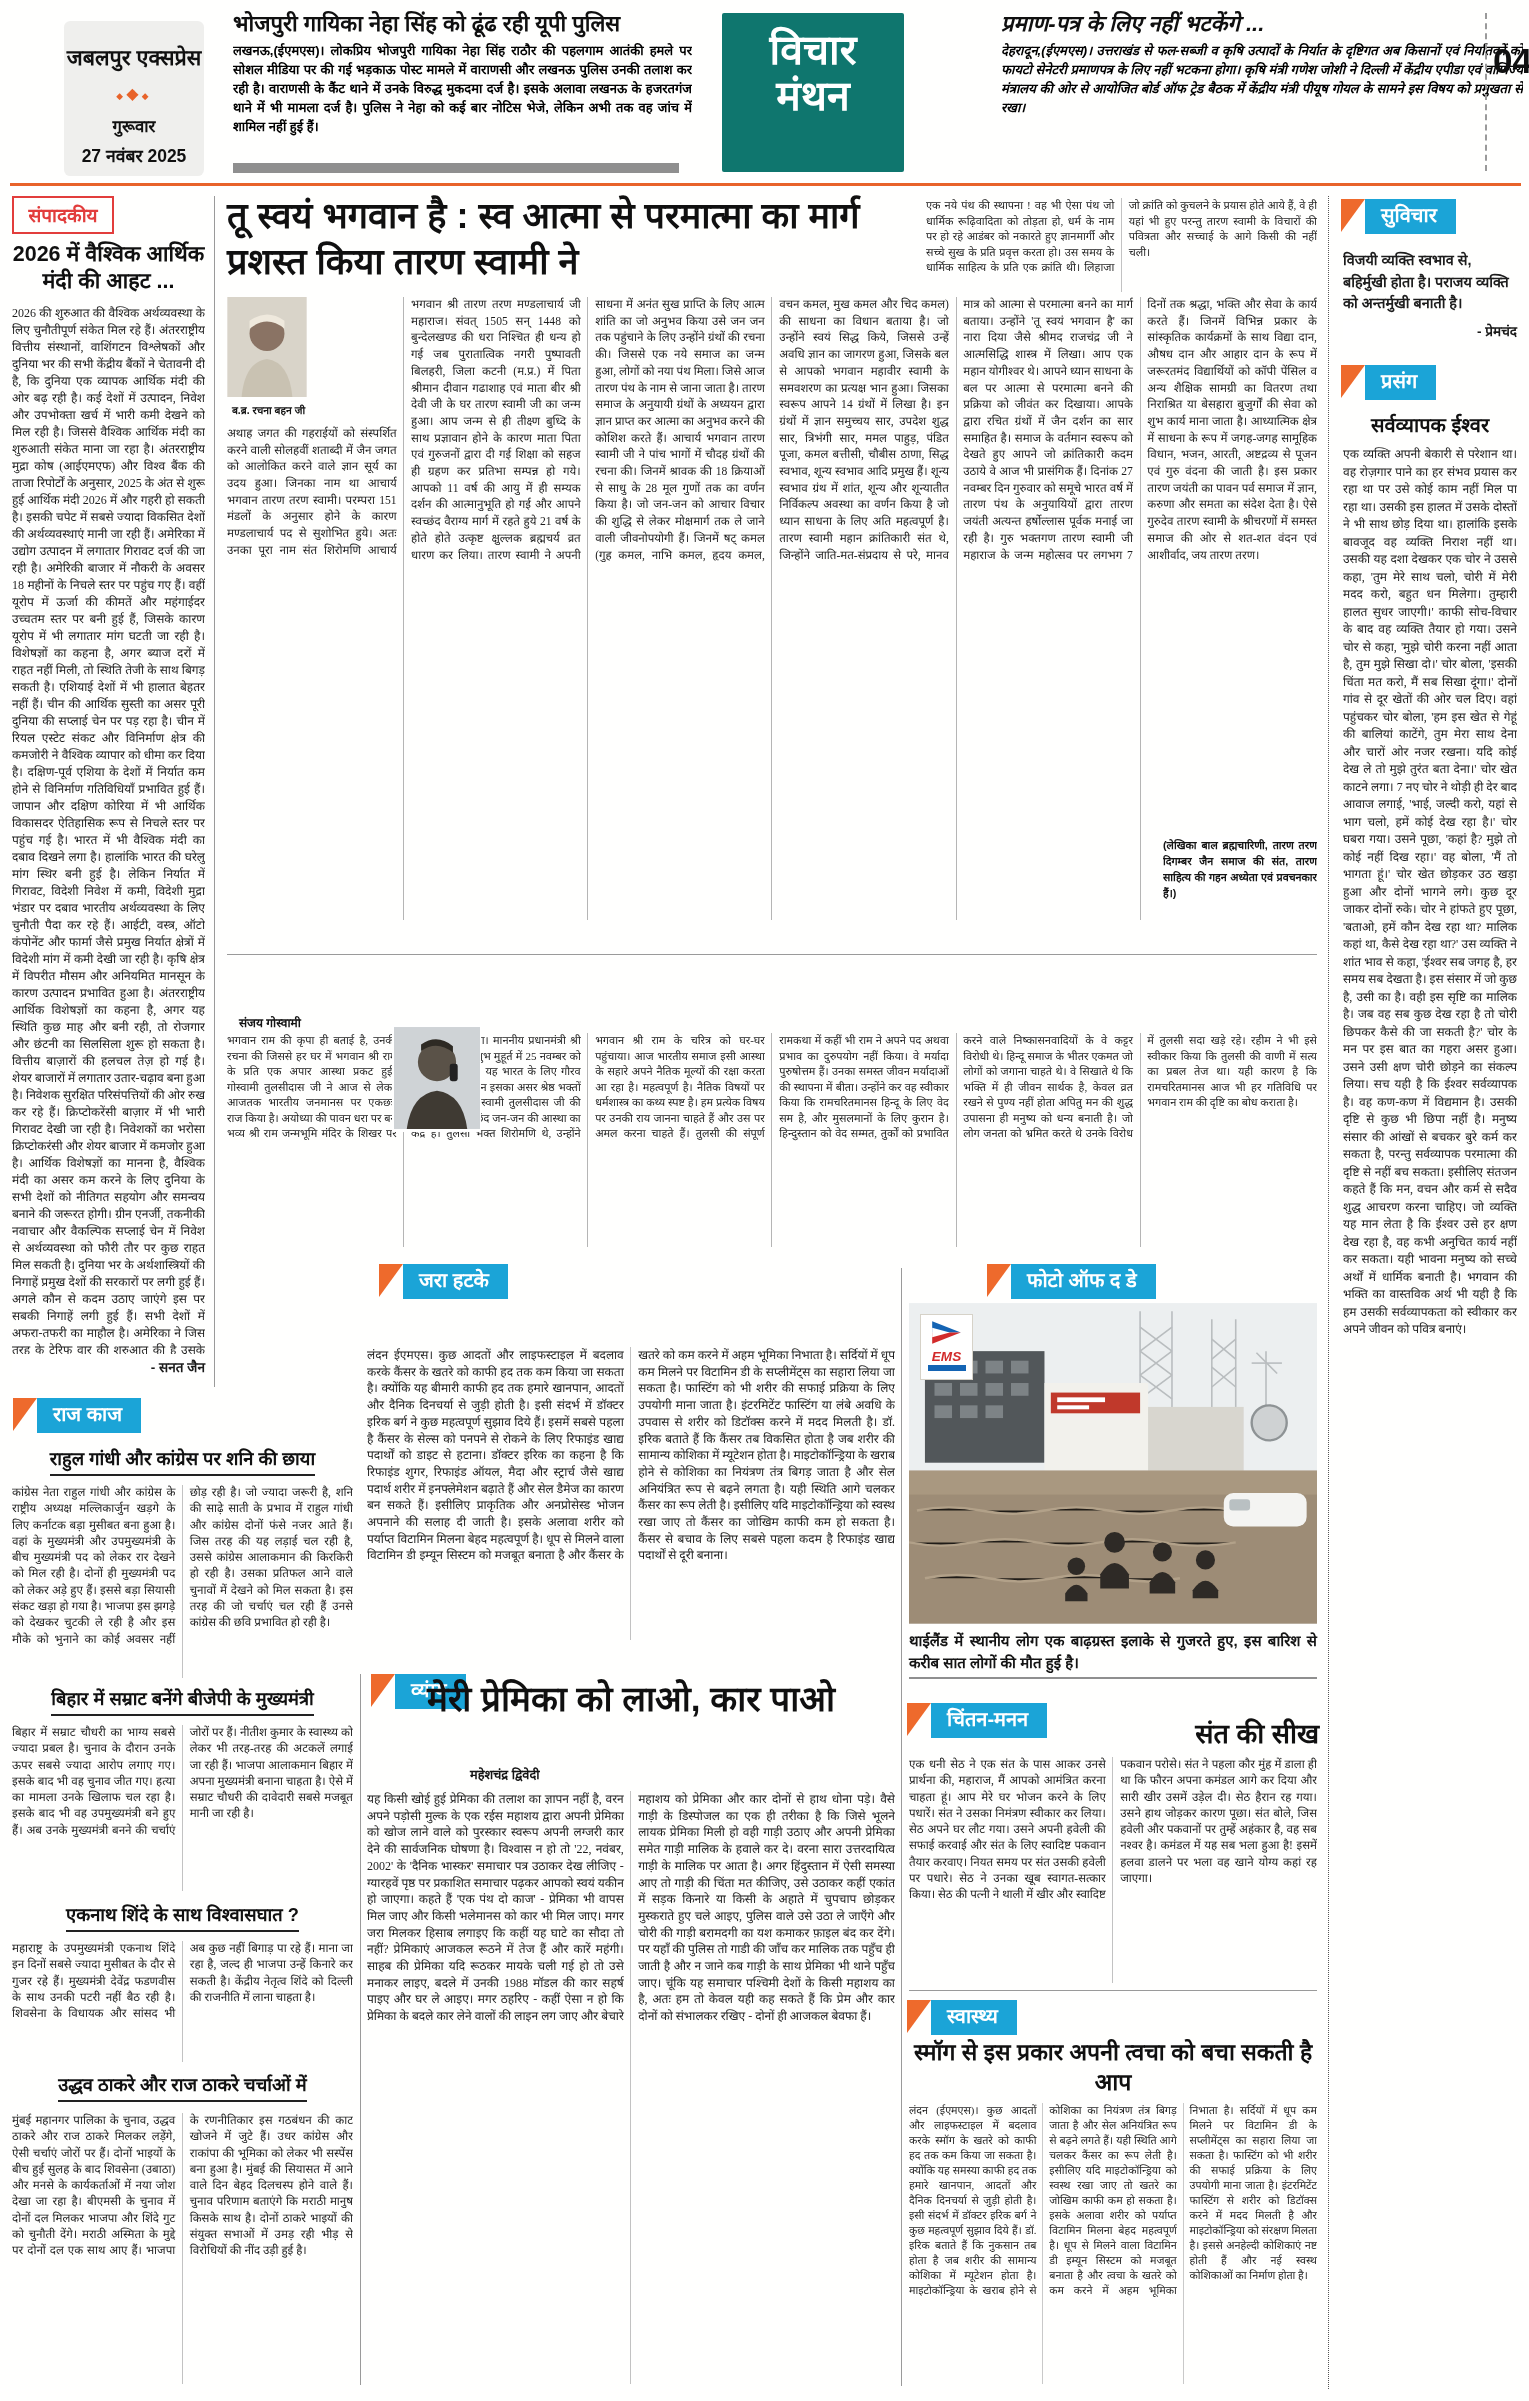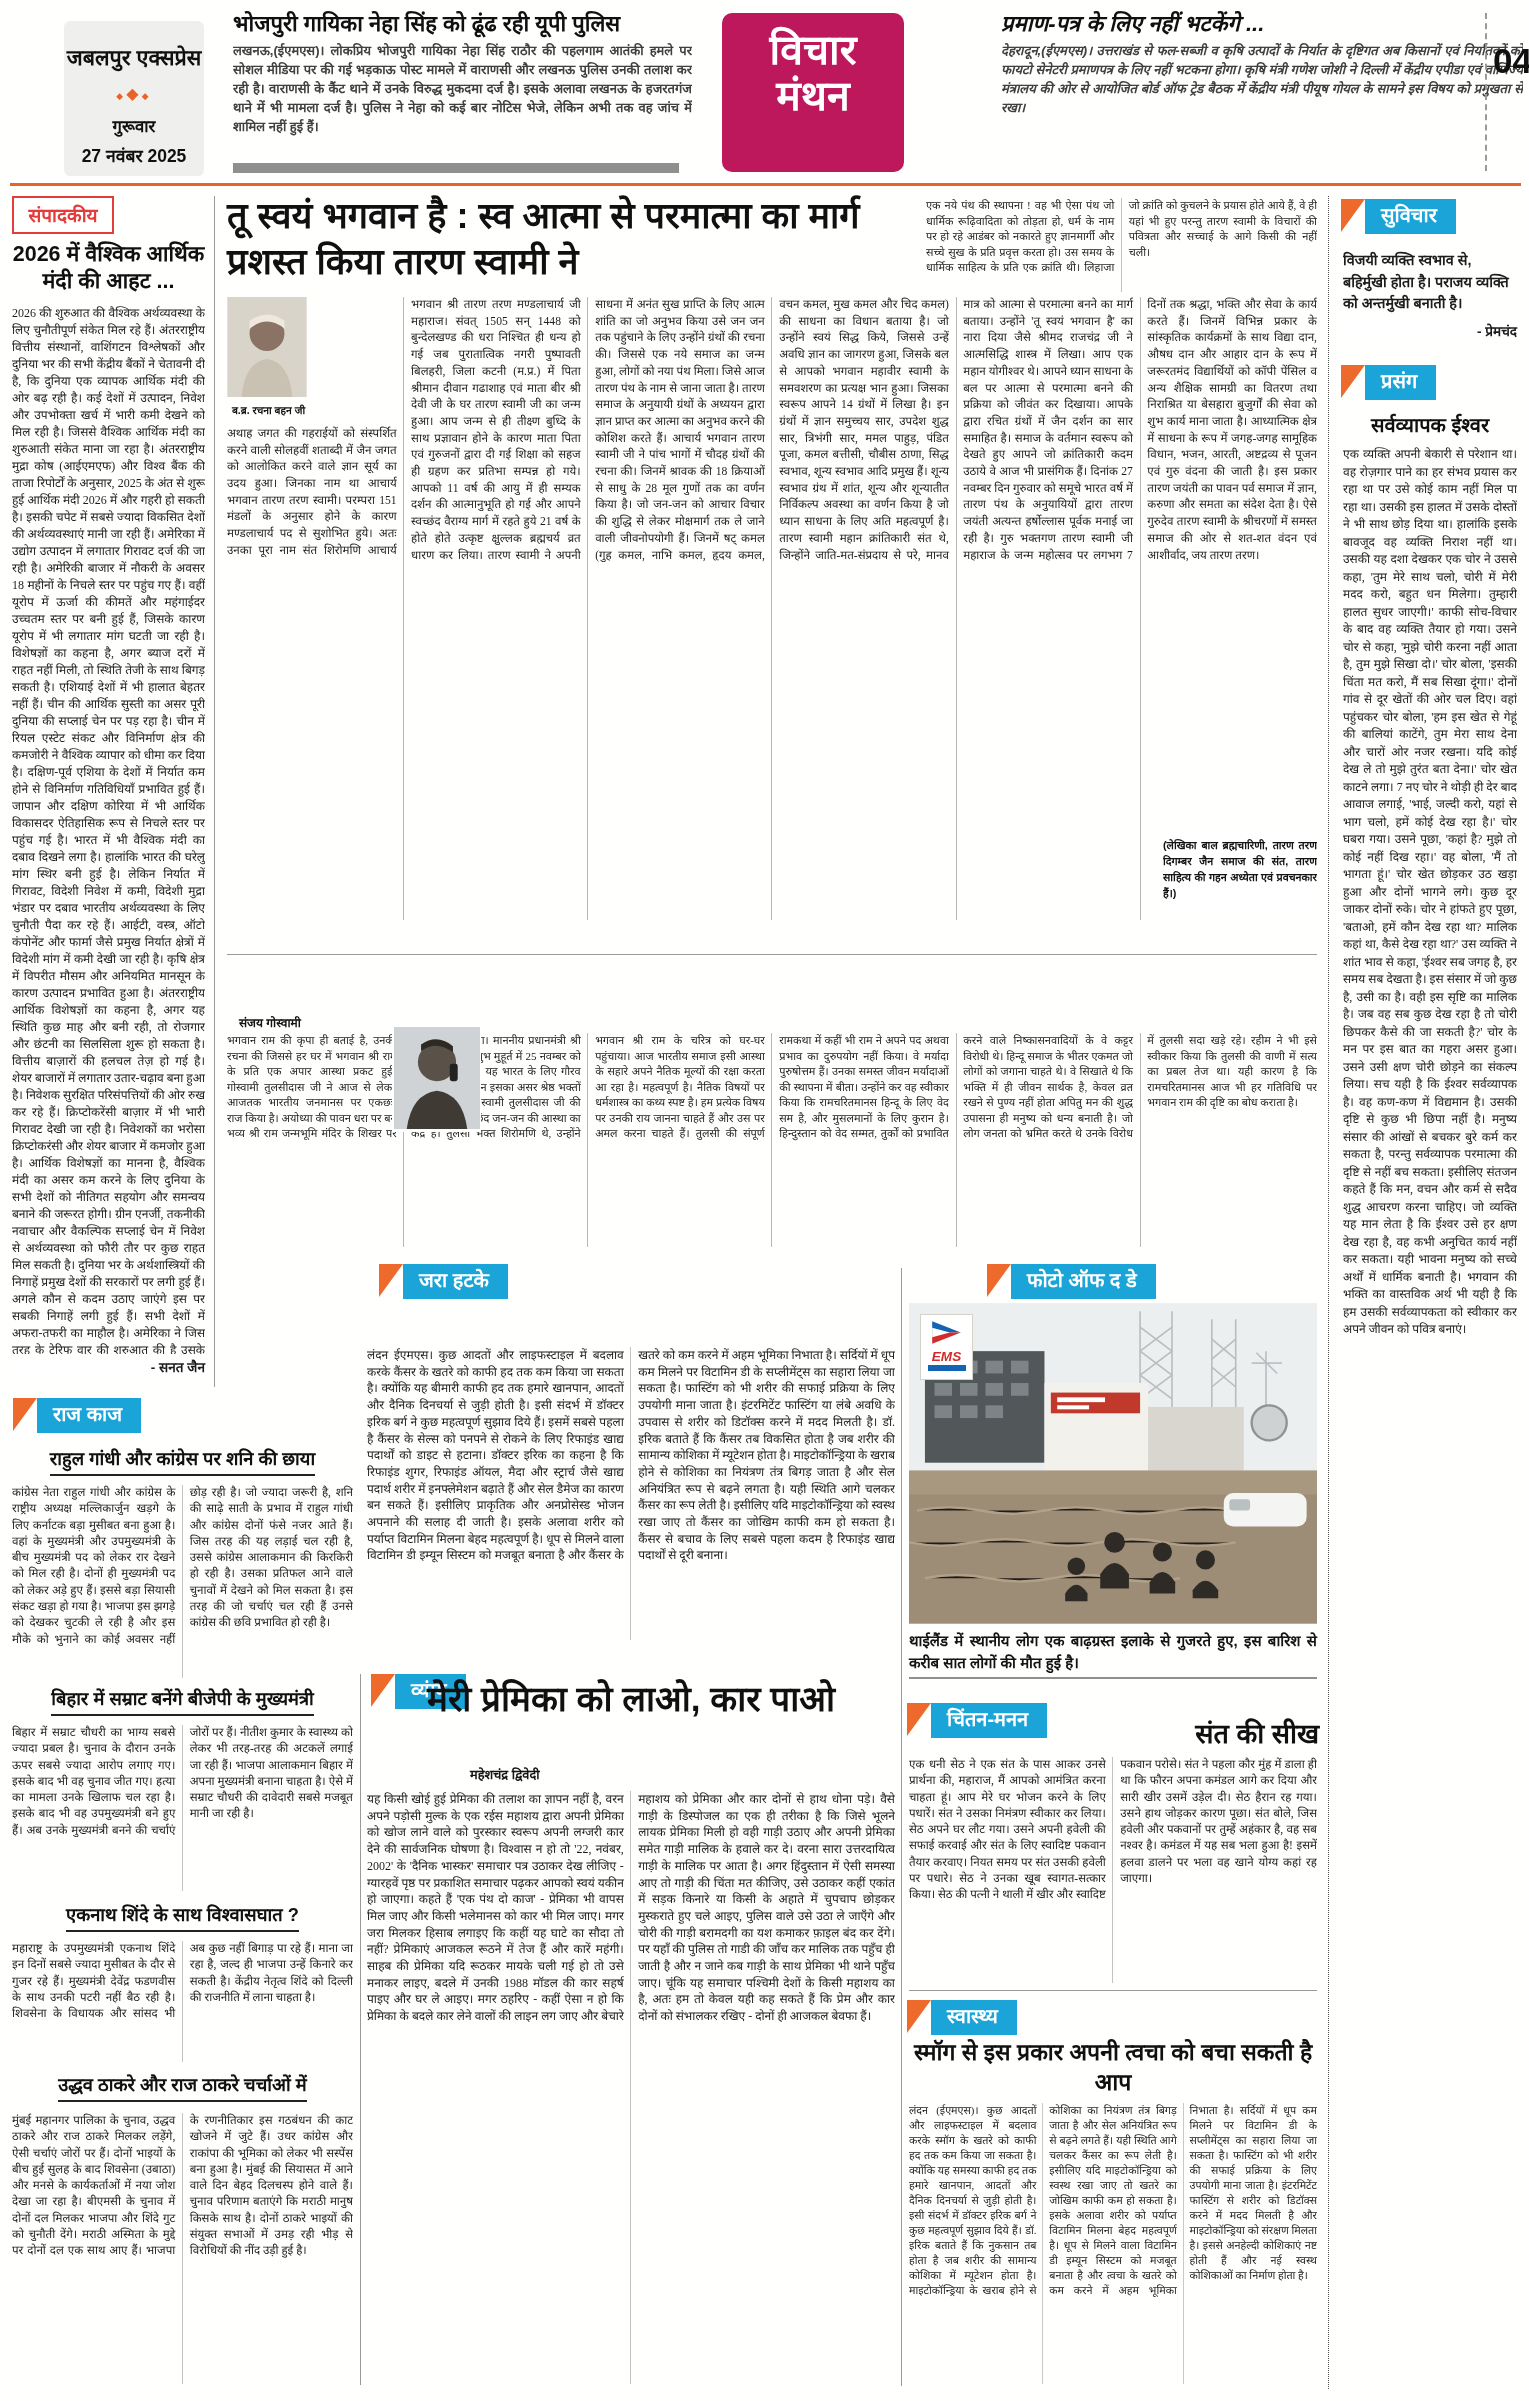--- a/index.html
+++ b/index.html
@@ -1,21 +1,21 @@
 <!DOCTYPE html>
 <html style="font-size:12.8px"><head>
 <meta charset="utf-8">
 <style>
   html,body{margin:0;padding:0;background:#ffffff;}
   #page{position:relative;width:1530px;height:2401px;background:#fffffe;overflow:hidden;
         font-family:"Liberation Serif",serif;color:#1b1b1b;}
   .abs{position:absolute;}
   .hl{font-family:"Liberation Sans",sans-serif;font-weight:700;color:#101010;}
   .bt{font-family:"Liberation Serif",serif;color:#1d1d1d;text-align:justify;overflow:hidden;}
-  .boldlead{font-family:"Liberation Sans",sans-serif;font-weight:700;color:#404040;text-align:justify;overflow:hidden;}
+  .boldlead{font-family:"Liberation Sans",sans-serif;font-weight:700;color:#000000;text-align:justify;overflow:hidden;}
   .cols2{column-count:2;column-gap:14.4px;column-rule:0.8px solid #c2c2c2;}
   .cols3{column-count:3;column-gap:12.8px;column-rule:0.8px solid #c9c9c9;}
   .cols6{column-count:6;column-gap:14.4px;column-rule:0.8px solid #b5b5b5;}
   .sec-head{position:absolute;height:33px;background:#1ba4d7;color:#fff;
             font:700 20px/33px "Liberation Sans",sans-serif;padding:0 19px 1.6px 16px;white-space:nowrap;}
   .sec-head::before{content:"";position:absolute;left:-24px;top:0;width:0;height:0;
             border-top:33px solid #ee6a2c;border-right:24px solid transparent;}
   .uhl{font-family:"Liberation Sans",sans-serif;font-weight:700;color:#111;text-align:center;}
   .uhl span{display:inline-block;border-bottom:2.4px solid #222;padding-bottom:4px;}
   .vline{position:absolute;width:0;border-left:0.8px solid #9a9a9a;}
@@ -37,21 +37,21 @@
     <div class="hl" style="font-size:16.7px;margin-top:11px;">गुरूवार</div>
     <div class="hl" style="font-size:17.5px;margin-top:6.4px;">27 नवंबर 2025</div>
   </div>
 
   <div class="abs" style="left:233px;top:9.6px;width:459px;">
     <div class="hl" style="font-size:22px;line-height:27px;">भोजपुरी गायिका नेहा सिंह को ढूंढ रही यूपी पुलिस</div>
     <div class="boldlead" style="font-size:13px;line-height:19px;height:118px;margin-top:4.8px;">लखनऊ,(ईएमएस)। लोकप्रिय भोजपुरी गायिका नेहा सिंह राठौर की पहलगाम आतंकी हमले पर सोशल मीडिया पर की गई भड़काऊ पोस्ट मामले में वाराणसी और लखनऊ पुलिस उनकी तलाश कर रही है। वाराणसी के कैंट थाने में उनके विरुद्ध मुकदमा दर्ज है। इसके अलावा लखनऊ के हजरतगंज थाने में भी मामला दर्ज है। पुलिस ने नेहा को कई बार नोटिस भेजे, लेकिन अभी तक वह जांच में शामिल नहीं हुई हैं।</div>
     <div style="width:446px;height:10.4px;background:#8f8f8f;margin-top:3.2px;"></div>
   </div>
 
-  <div class="abs" style="left:722px;top:12.8px;width:182px;height:159px;background:#be185d;border-radius:10px;color:#fff;text-align:center;padding-top:14.4px;box-sizing:border-box;">
+  <div class="abs" style="left:722px;top:12.8px;width:182px;height:159px;background:#0f766e;border-radius:2px;color:#fff;text-align:center;padding-top:14.4px;box-sizing:border-box;">
     <div class="hl" style="color:#fff;font-size:41px;line-height:46px;">विचार</div>
     <div class="hl" style="color:#fff;font-size:41px;line-height:46px;">मंथन</div>
   </div>
 
   <div class="abs" style="left:1001px;top:9.6px;width:522px;font-style:italic;">
     <div class="hl" style="font-size:22px;line-height:27px;">प्रमाण-पत्र के लिए नहीं भटकेंगे ...</div>
     <div class="boldlead" style="font-size:13px;line-height:19px;height:120px;margin-top:4.8px;">देहरादून,(ईएमएस)। उत्तराखंड से फल-सब्जी व कृषि उत्पादों के निर्यात के दृष्टिगत अब किसानों एवं निर्यातकों को फायटो सेनेटरी प्रमाणपत्र के लिए नहीं भटकना होगा। कृषि मंत्री गणेश जोशी ने दिल्ली में केंद्रीय एपीडा एवं वाणिज्य मंत्रालय की ओर से आयोजित बोर्ड ऑफ ट्रेड बैठक में केंद्रीय मंत्री पीयूष गोयल के सामने इस विषय को प्रमुखता से रखा।</div>
   </div>
 
   <div class="abs" style="left:1485px;top:12.8px;height:158px;border-left:2.4px dashed #9a9a9a;"></div>

